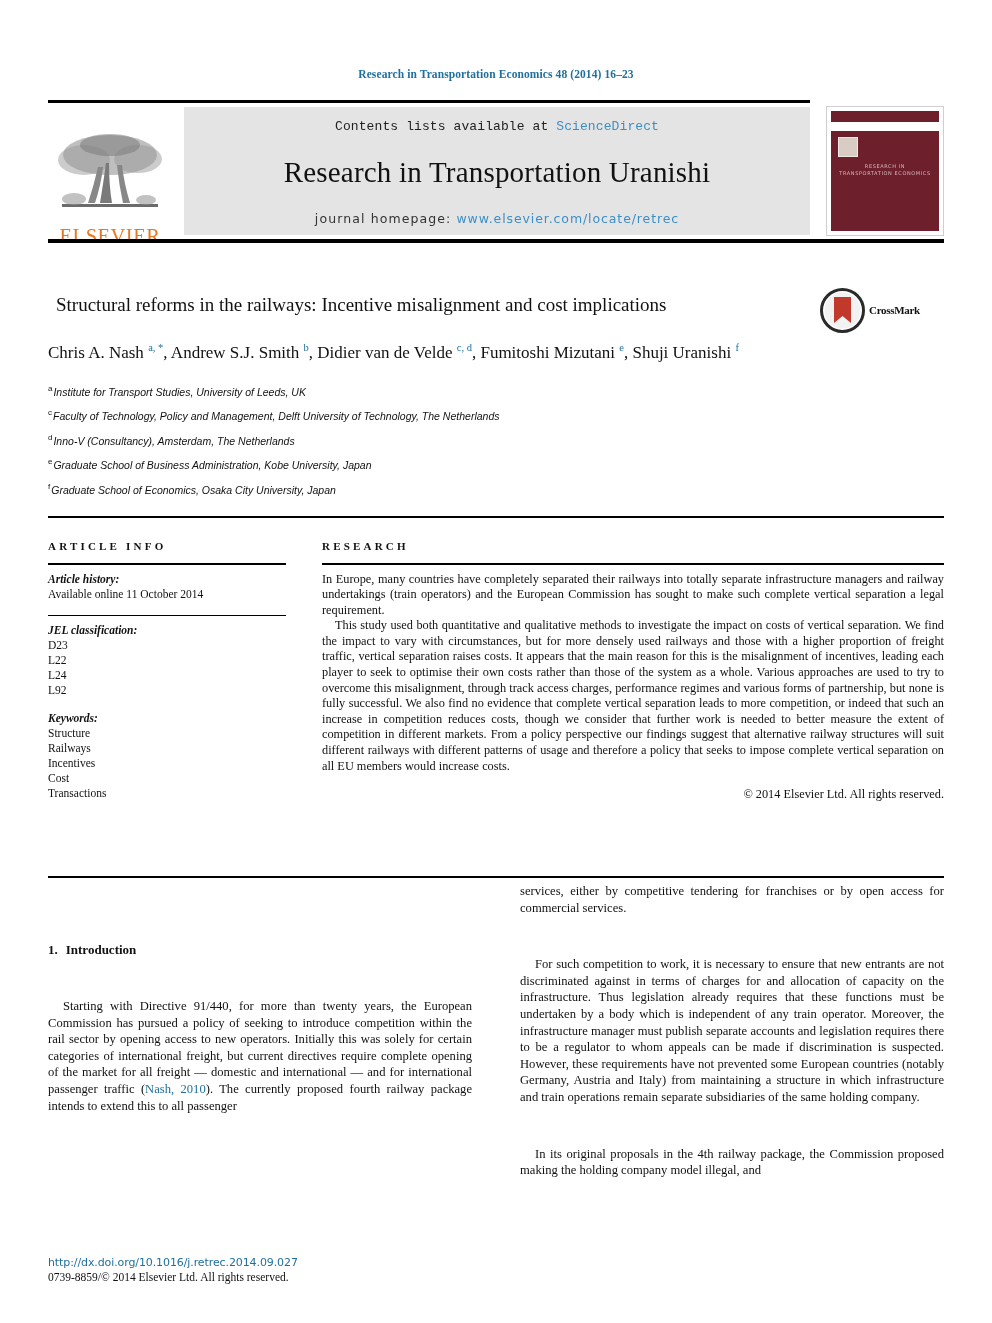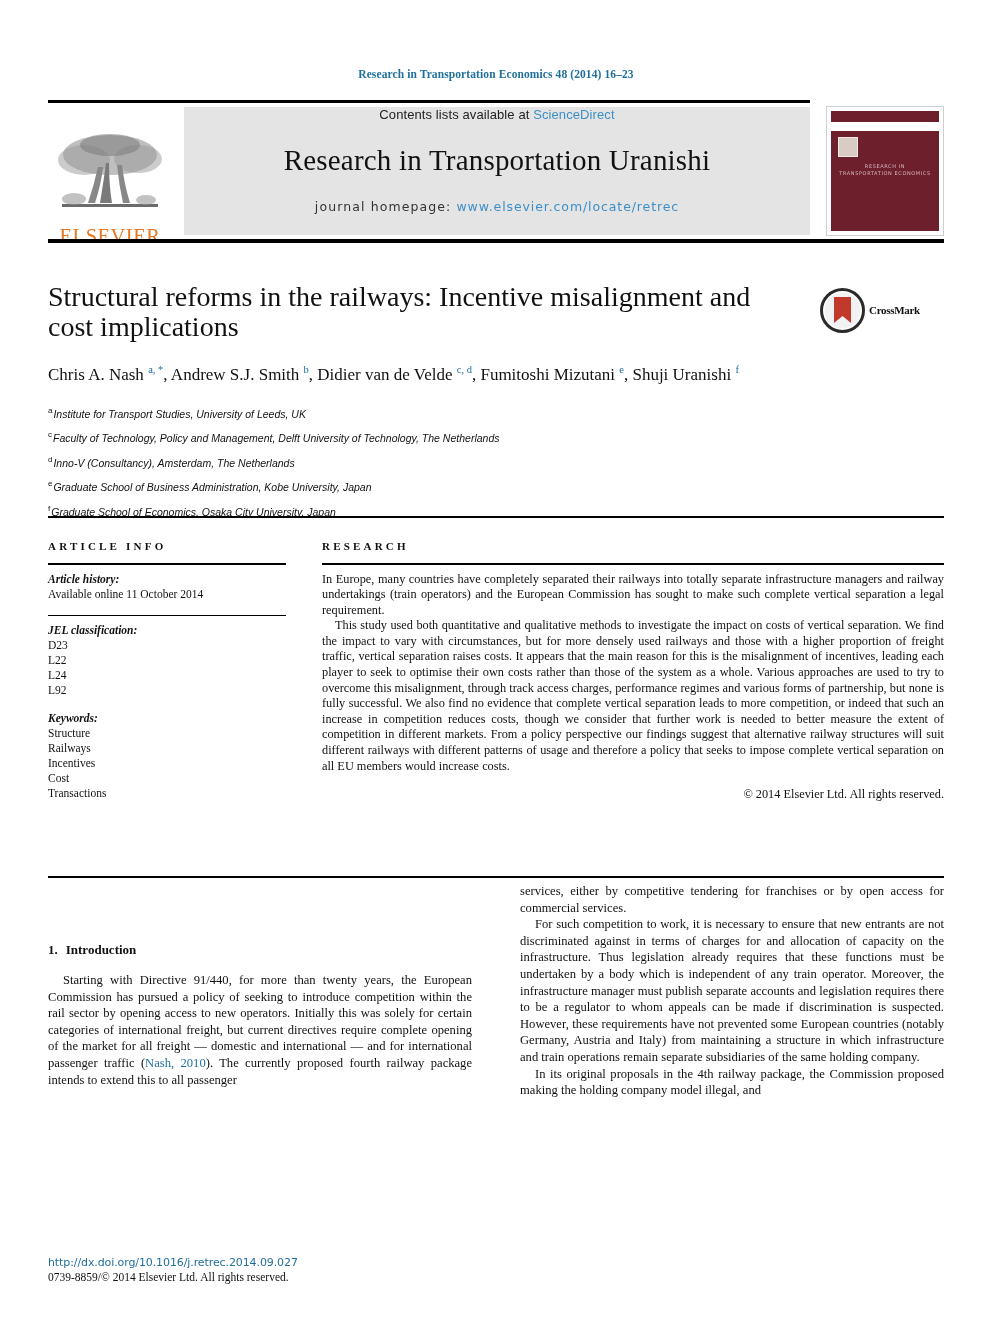--- a/index.html
+++ b/index.html
@@ -83,23 +83,24 @@
 
   .grey-band {
     position: absolute;
     left: 136px; top: 7px;
     width: 626px;
     height: 128px;
     background: #e4e4e4;
     text-align: center;
   }
   .contents-line {
-    font-family: Liberation Sans, sans-serif;
+    font-family: Liberation Mono, monospace;
     font-size: 13px;
     color: #222;
+    padding-top: 12px;
     letter-spacing: 0.1px;
   }
   .contents-line .sd {
     color: #3c8fc6;
   }
   .journal-title {
     font-family: "Liberation Serif", "DejaVu Serif", serif;
     font-size: 29px;
     color: #111;
     margin-top: 22px;
@@ -162,25 +163,25 @@
 
   
   .title-area {
     position: absolute;
     left: 48px; top: 282px;
     width: 896px;
   }
   .article-title {
     width: 740px;
     font-family: "Liberation Serif", "DejaVu Serif", serif;
-    font-size: 28px;
+    font-size: 19px;
     line-height: 30px;
     color: #111;
     font-weight: normal;
-    margin: 0;
+    margin: 8px;
   }
   .crossmark {
     position: absolute;
     right: 12px; top: 4px;
     width: 112px;
     height: 48px;
     display: flex;
     align-items: center;
   }
   .cm-badge {
@@ -319,21 +320,21 @@
   }
   .body-head .num { margin-right: 8px; }
   .body-p {
     margin: 0;
     font-family: "Liberation Serif", "DejaVu Serif", serif;
     font-size: 12.6px;
     line-height: 16.6px;
     text-align: justify;
     color: #111;
   }
-  .body-p.indent { text-indent: 15px; }
+  .body-p.indent { text-indent: 15px; margin-top: 40px; }
   .ref-link { color: #1f6f9c; }
 
   
   .footnote-block {
     position: absolute;
     left: 48px; top: 1140px;
     width: 424px;
   }
   .fn-rule {
     width: 110px;

